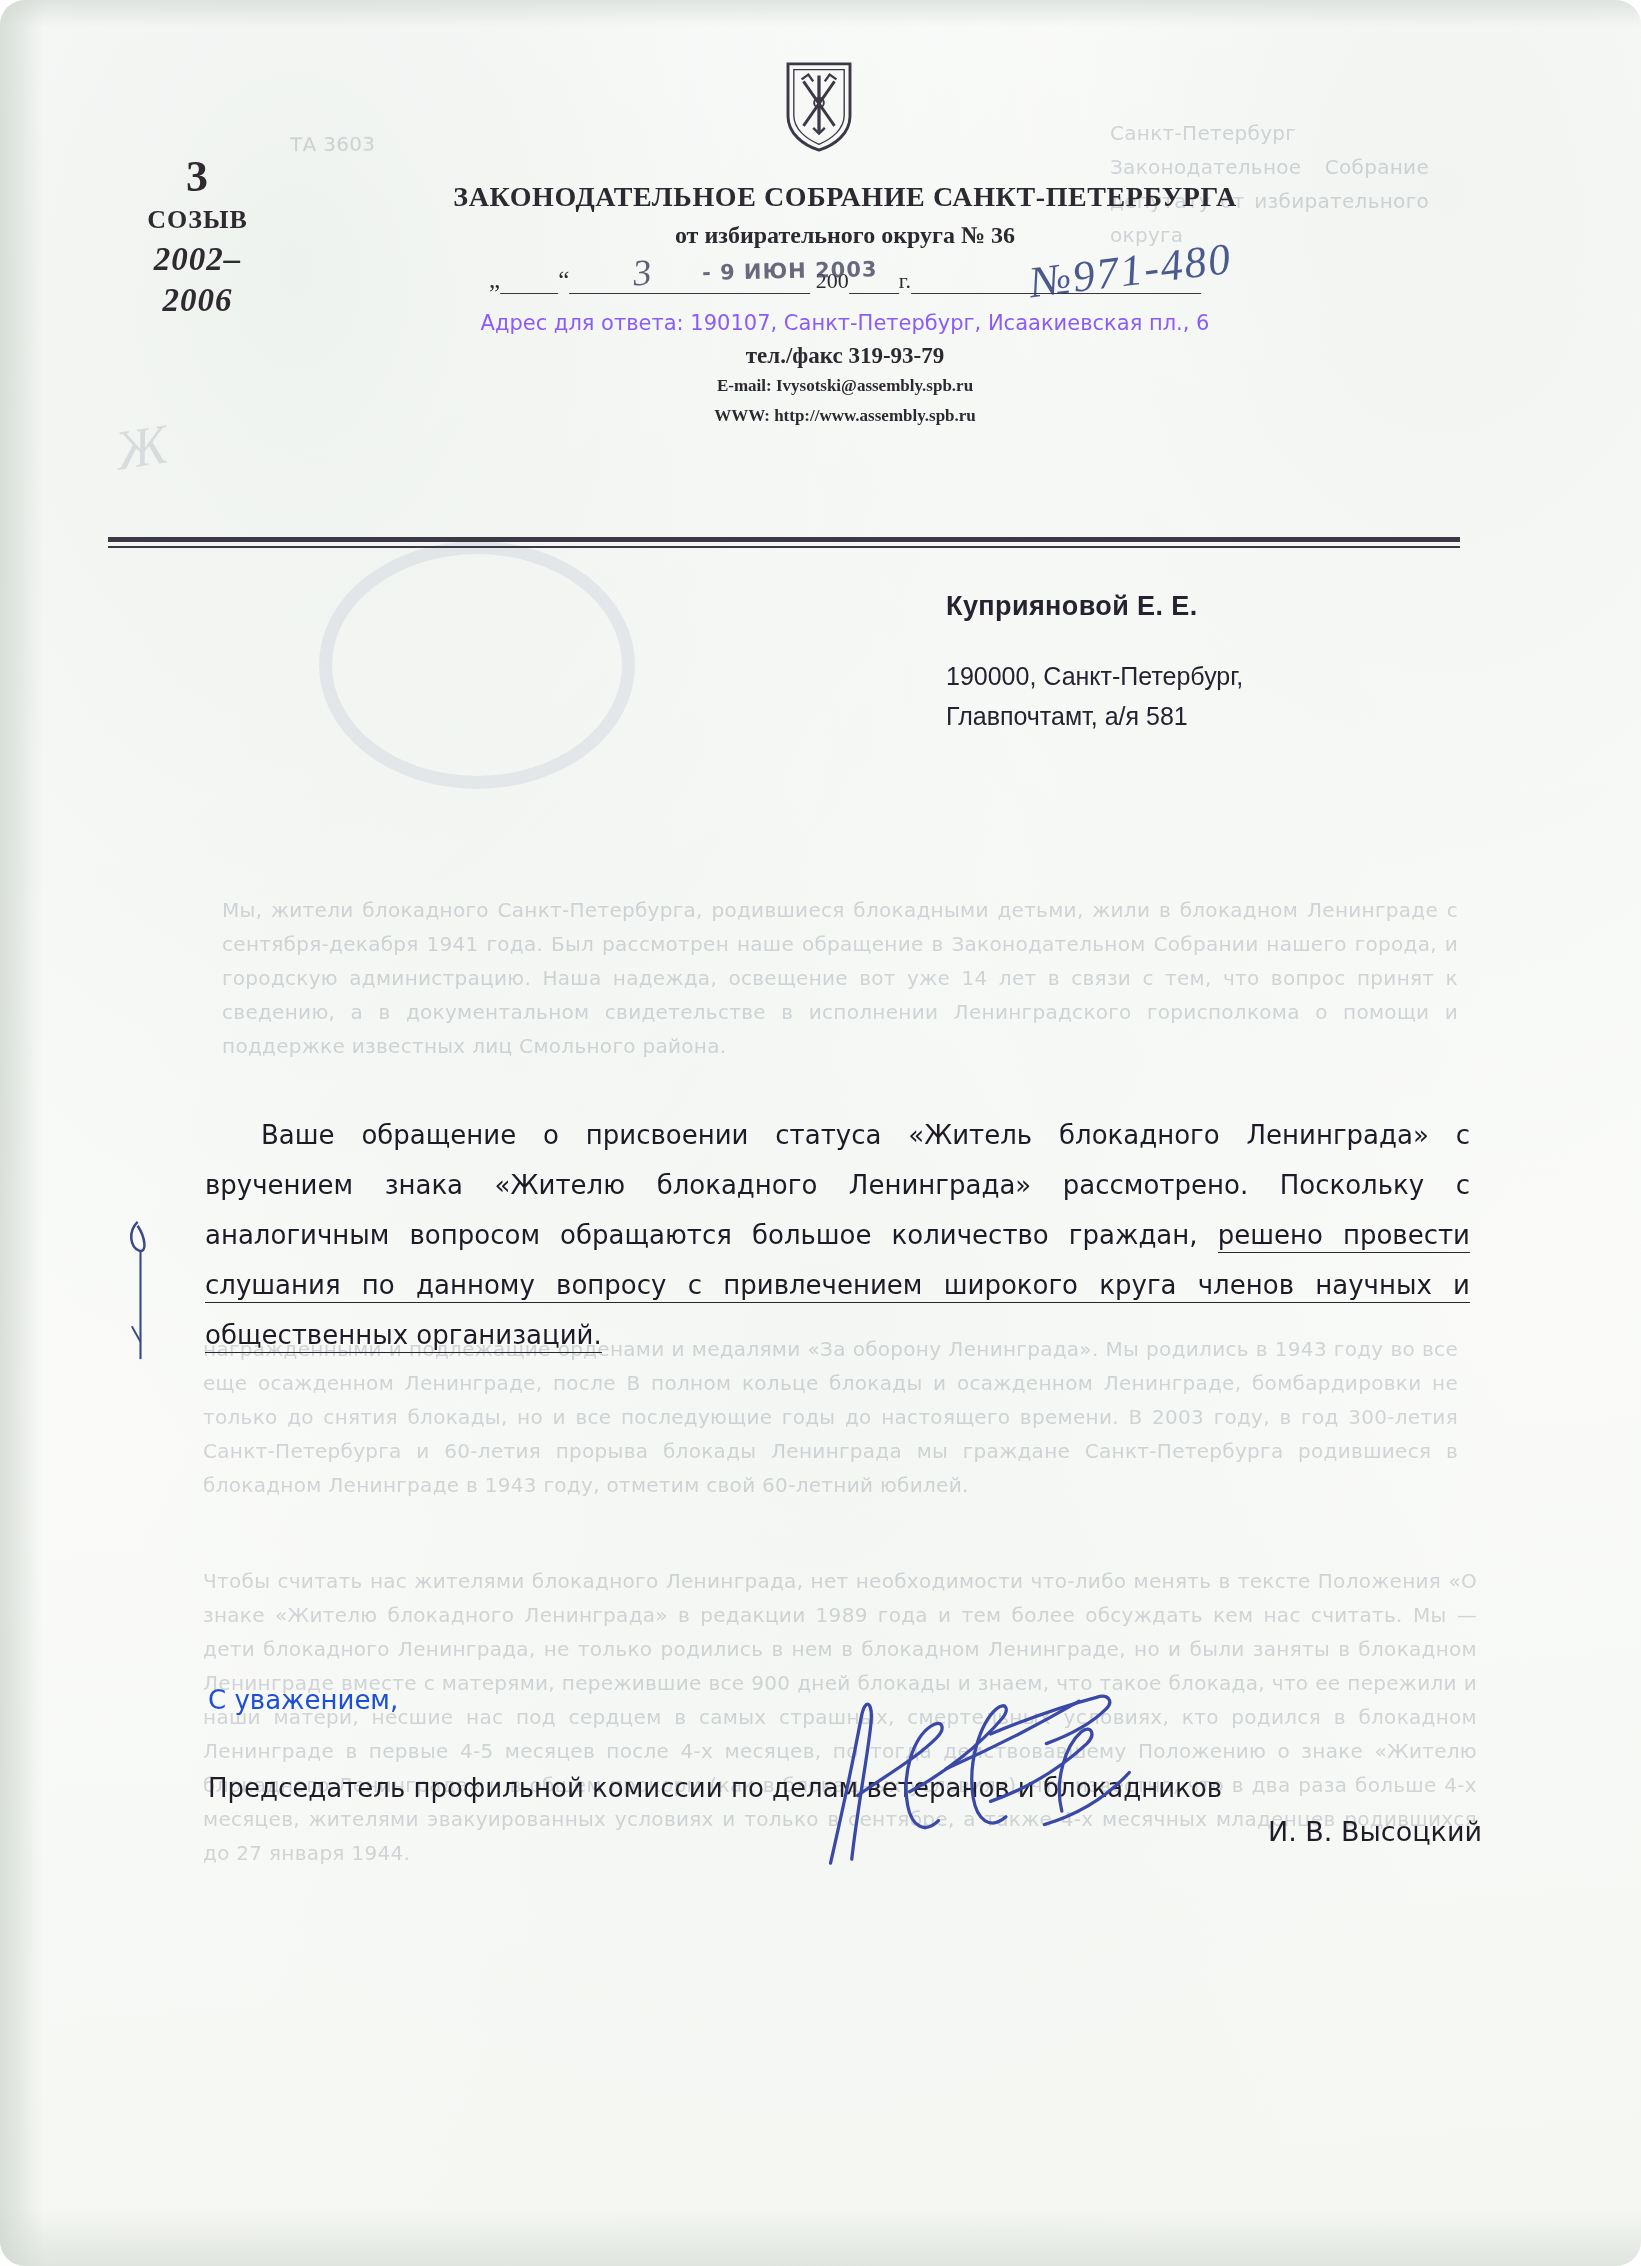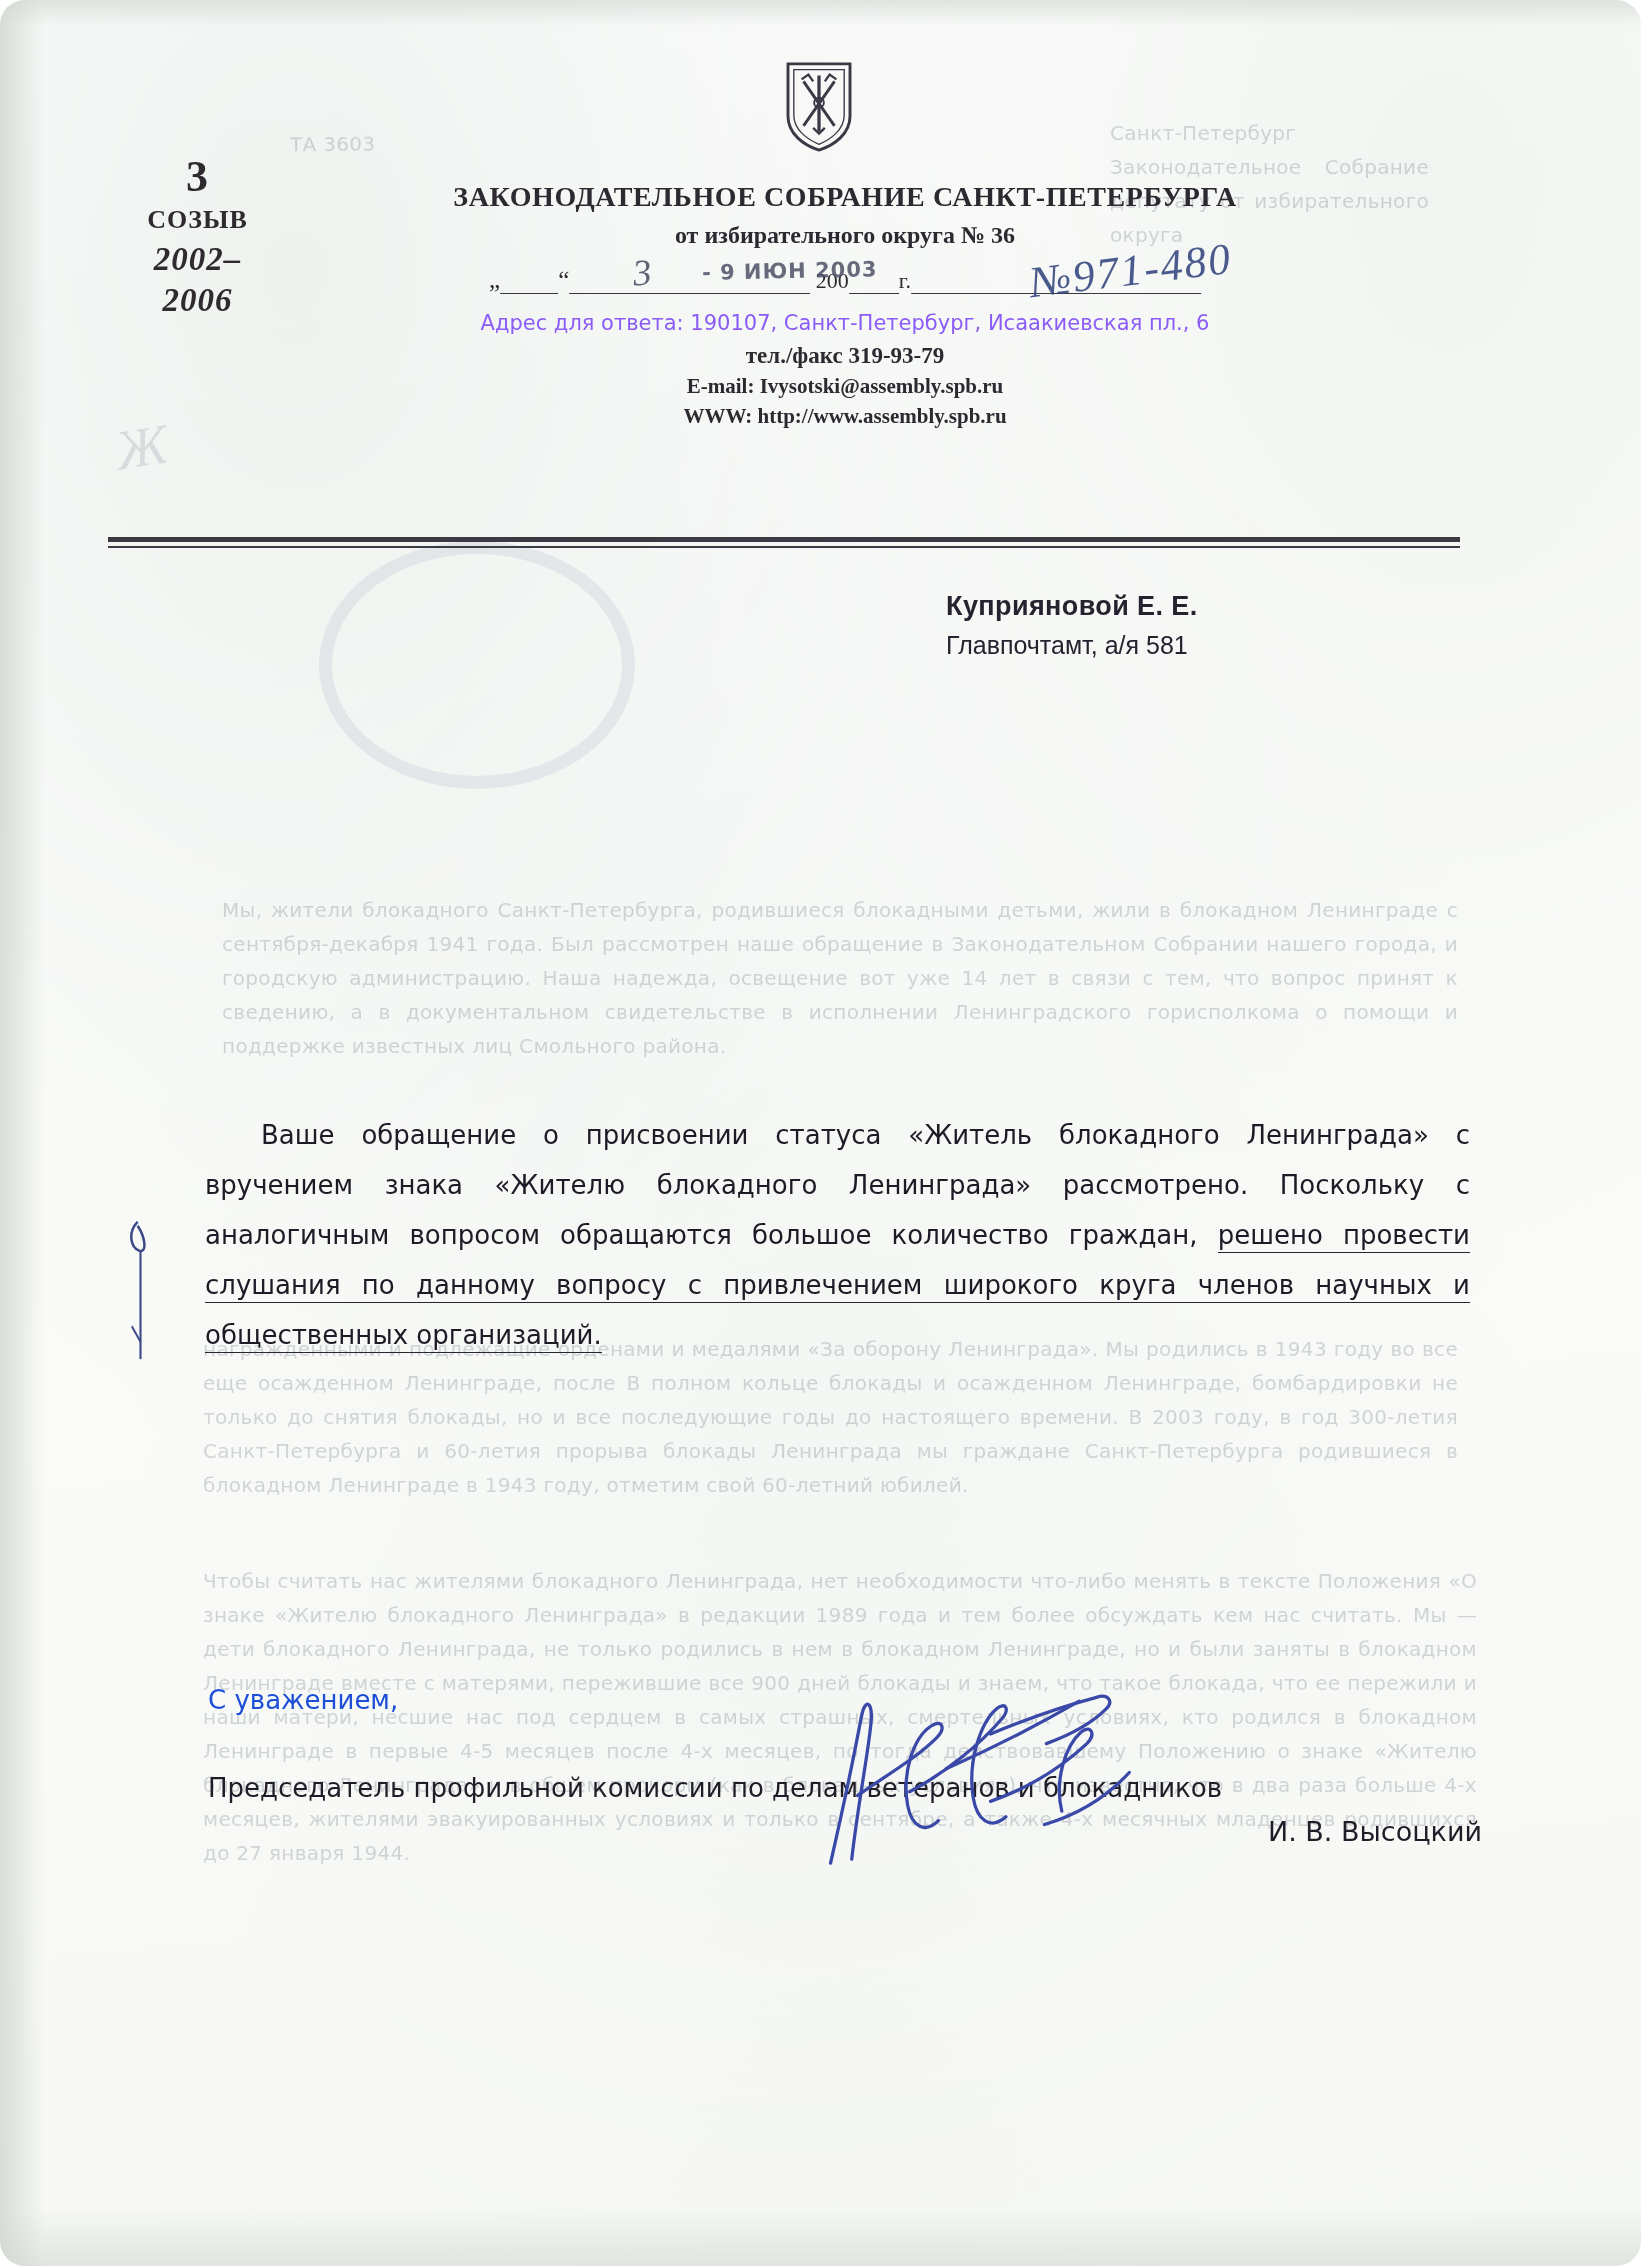--- a/index.html
+++ b/index.html
@@ -178,21 +178,21 @@
     color: #8b5cf6;
     margin-top: 3.9px;
   }
   .hdr-tel {
     font-size: 23px;
     font-weight: bold;
     line-height: 31px;
     color: #2d2930;
   }
   .hdr-mail, .hdr-www {
-    font-size: 21px;
+    font-size: 17px;
     font-weight: bold;
     line-height: 30px;
     color: #2d2930;
   }
 
   
   .rule-wrap {
     position: absolute;
     left: 108px;
     top: 537px;
@@ -387,20 +387,21 @@
     <div class="hdr-www">WWW: http://www.assembly.spb.ru</div>
   </div>
 
   <div class="rule-wrap">
     <div class="rule-thick"></div>
     <div class="rule-thin"></div>
   </div>
 
   <div class="addressee">
     <div class="addr-name">Куприяновой Е. Е.</div>
+    <div class="addr-line">190000, Санкт-Петербург,</div>
     <div class="addr-line2">Главпочтамт, а/я 581</div>
   </div>
 
   <div class="margin-mark">
     <svg viewBox="0 0 34 150" width="33" height="145" aria-hidden="true">
       <path d="M14 4 C4 14 6 30 16 34 C24 36 22 20 14 8" fill="none" stroke="#3b4a86" stroke-width="2.6"></path>
       <path d="M17 34 L17 146" stroke="#3b4a86" stroke-width="2.2" fill="none"></path>
       <path d="M8 112 L17 128" stroke="#3b4a86" stroke-width="2" fill="none"></path>
     </svg>
   </div>

